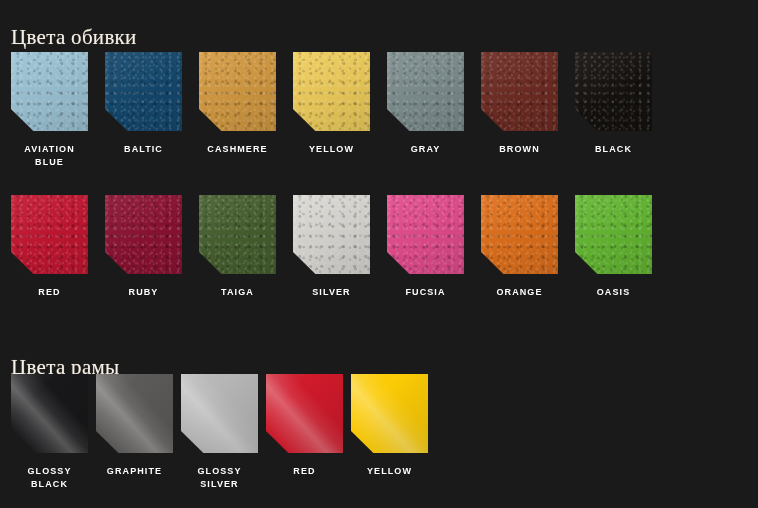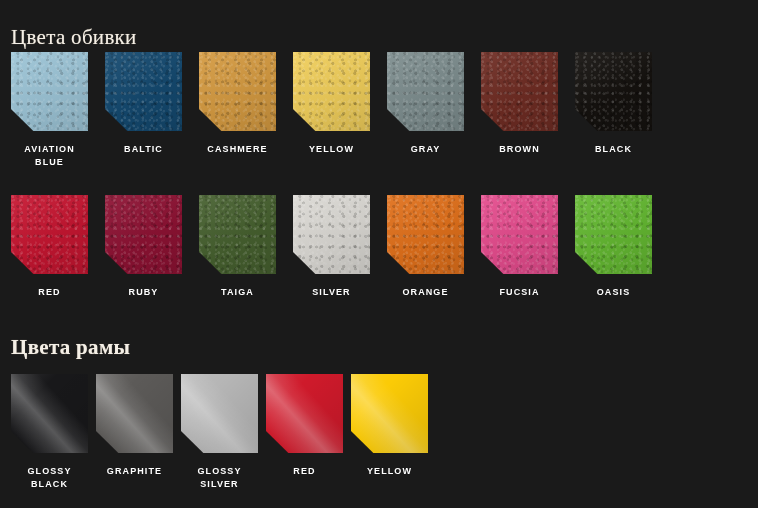--- a/index.html
+++ b/index.html
@@ -26,21 +26,21 @@
     font-family: "Liberation Serif", "DejaVu Serif", serif;
     font-size: 21px;
     font-weight: 400;
     color: #f4efe6;
     letter-spacing: 0.3px;
     padding-left: 11px;
     line-height: 1;
     text-shadow: 0 0 1px rgba(255,230,200,0.45);
   }
   #heading-uph { position: absolute; left: 0; top: 10px; }
-  #heading-frame { position: absolute; left: 0; top: 320px; font-weight: bold; }
+  #heading-frame { position: absolute; left: 0; top: 340px; }
 
   
   .swatch-row {
     position: absolute;
     left: 11px;
     display: flex;
     gap: 17px;
   }
   #row-uph-1 { top: 52px; }
   #row-uph-2 { top: 195px; }
@@ -167,26 +167,26 @@
       </div>
       <div class="swatch-cell">
         <div class="swatch-chip leather" style="background-color: rgb(70, 96, 47);"></div>
         <div class="swatch-label">TAIGA</div>
       </div>
       <div class="swatch-cell">
         <div class="swatch-chip leather" style="background-color: rgb(219, 217, 212);"></div>
         <div class="swatch-label">SILVER</div>
       </div>
       <div class="swatch-cell">
+        <div class="swatch-chip leather" style="background-color: rgb(228, 76, 141);"></div>
+        <div class="swatch-label">FUCSIA</div>
+      </div>
+      <div class="swatch-cell">
         <div class="swatch-chip leather" style="background-color: rgb(224, 112, 27);"></div>
         <div class="swatch-label">ORANGE</div>
-      </div>
-      <div class="swatch-cell">
-        <div class="swatch-chip leather" style="background-color: rgb(228, 76, 141);"></div>
-        <div class="swatch-label">FUCSIA</div>
       </div>
       <div class="swatch-cell">
         <div class="swatch-chip leather" style="background-color: rgb(100, 184, 50);"></div>
         <div class="swatch-label">OASIS</div>
       </div>
     </div>
 
   <h2 class="section-heading" id="heading-frame">Цвета рамы</h2>
 
   <div class="swatch-row" id="row-frame-1">

